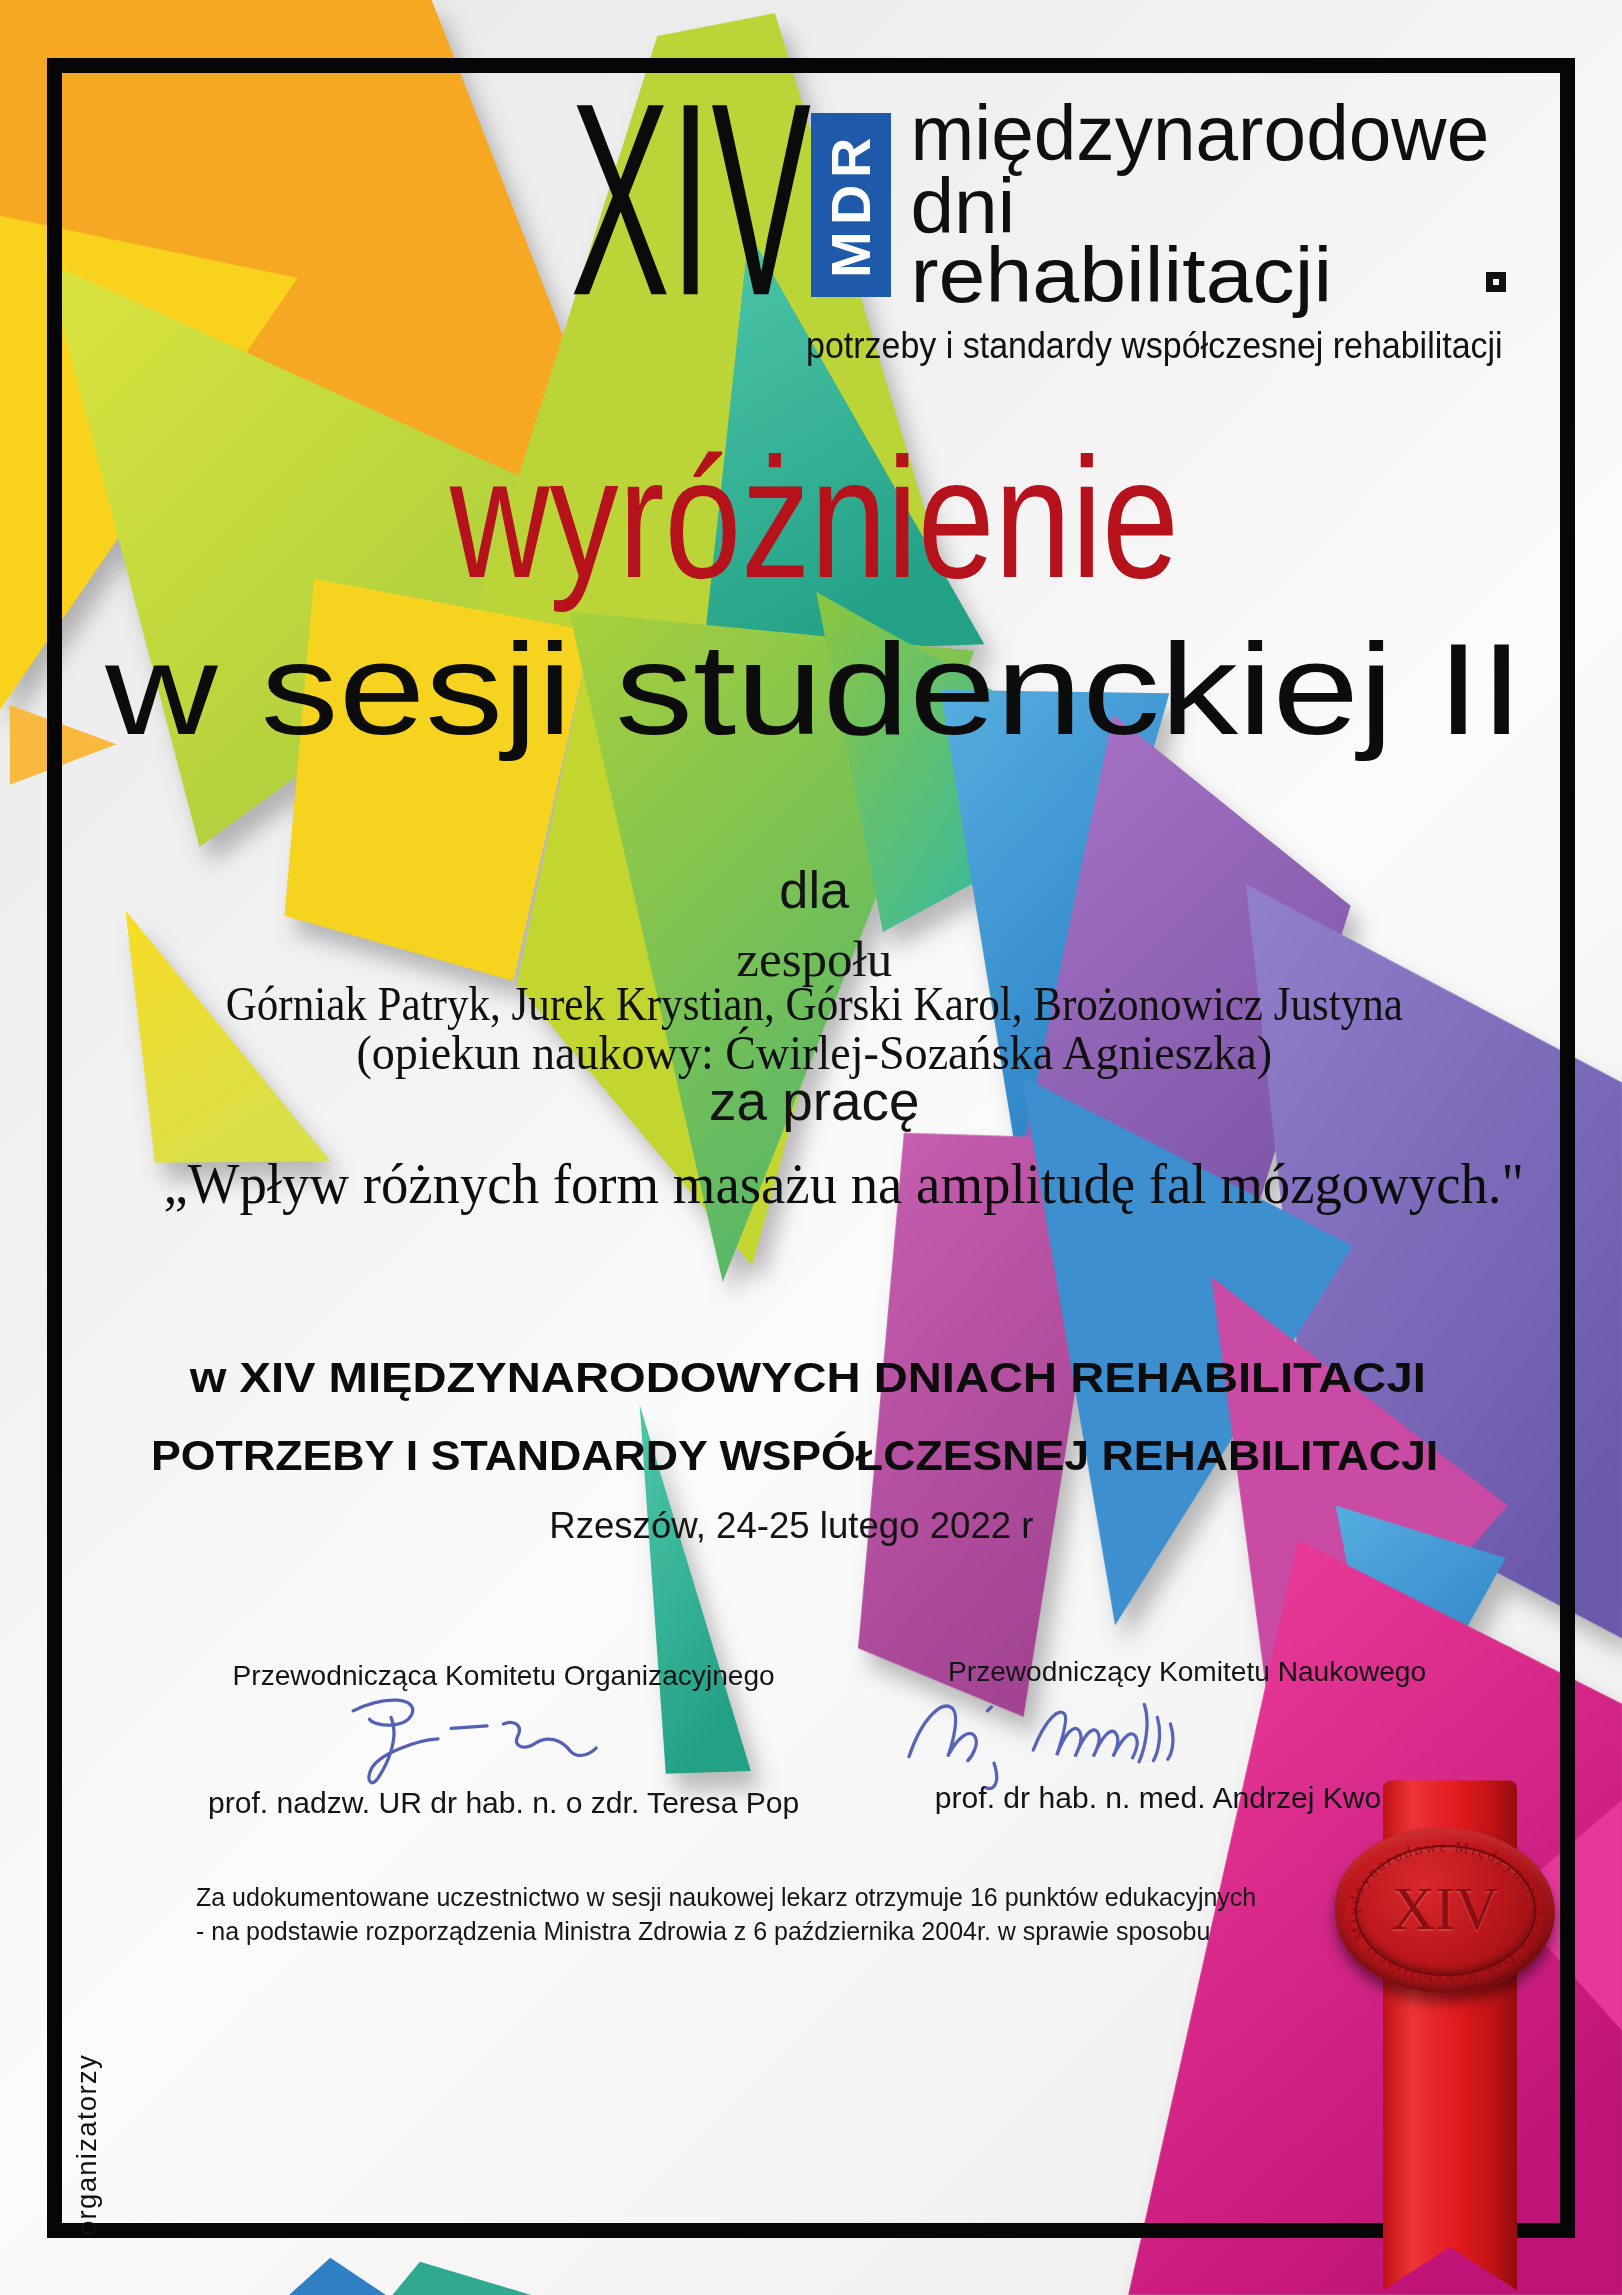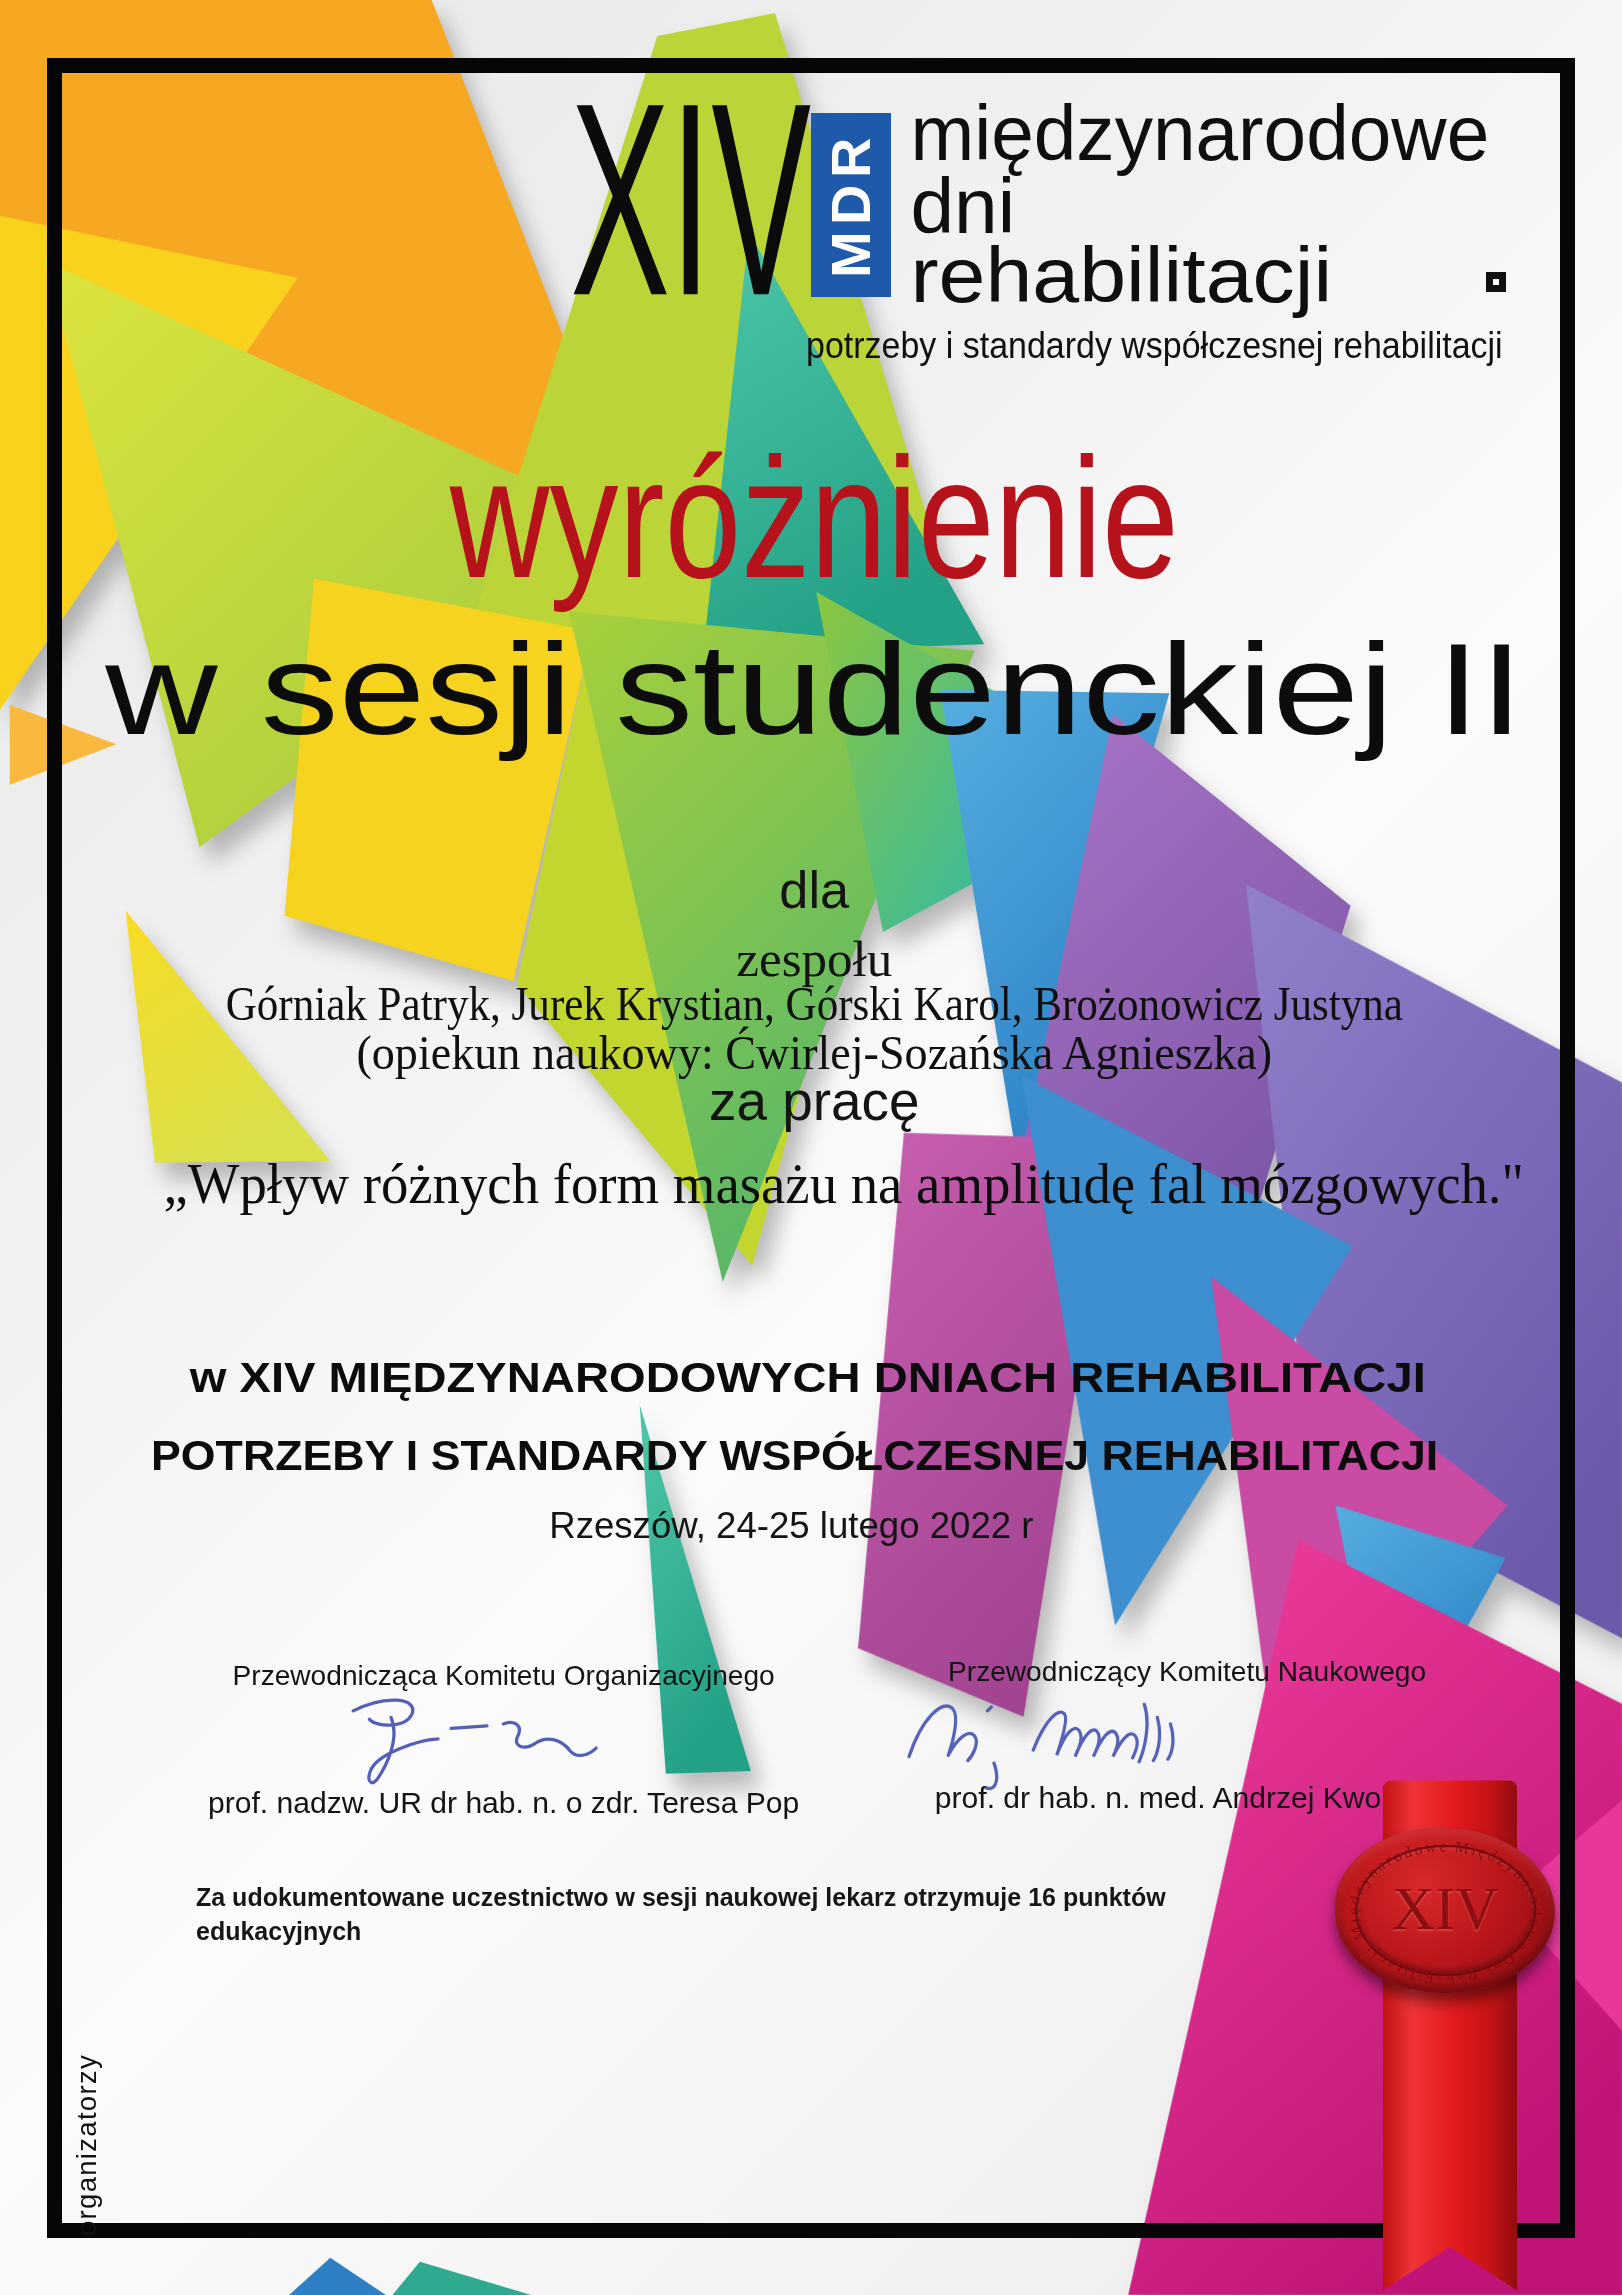--- a/index.html
+++ b/index.html
@@ -43,21 +43,21 @@
   
   #sq{left:1486px;top:272px;width:19.6px;height:19.6px;background:#111;z-index:3;
       display:flex;align-items:center;justify-content:center}
   #sq i{display:block;width:6.5px;height:6.5px;background:#fff}
 
   
   .autograph{z-index:4;pointer-events:none}
 
   
   #footnote{left:196px;top:1880px;width:1073px;z-index:3;color:#161616;
-            font-size:25px;line-height:34px;font-weight:700}
+            font-size:25px;line-height:34px;font-weight:400}
 
   
   #organizers{left:0;top:2002px;width:1622px;height:209px;z-index:3}
   #org-label{left:71px;top:2020px;height:216px;z-index:3;
     writing-mode:vertical-rl;transform:rotate(180deg);
     font-size:27.5px;color:#111;letter-spacing:1.3px}
 
   
   #seal-wrap{left:1321px;top:1766px;width:301px;height:529px;z-index:6;pointer-events:none}
   #ribbon{position:absolute;left:62px;top:14.4px;width:134px;height:510px;
@@ -190,20 +190,21 @@
 <svg class="abs autograph" style="left:896px;top:1678px" width="379" height="118" viewBox="0 0 580 180">
   <path d="M20,120 C40,60 70,35 85,45 C98,54 88,95 80,118 M80,118 C95,90 112,78 120,88 C128,98 118,118 110,126 M140,50 L146,44
            M150,130 C160,160 150,172 138,168 M210,110 C230,60 250,45 258,55 C264,64 252,100 246,118 C258,85 272,70 280,80
            C288,90 278,112 274,120 C286,90 300,72 308,82 C316,92 306,112 302,120 C314,92 328,74 336,84 C344,94 336,112 332,120
            C344,95 358,78 366,88 C374,98 366,114 362,122 M380,40 C390,70 380,110 372,128 M400,60 C408,90 400,116 394,126
            M420,70 C428,95 422,116 416,124" fill="none" stroke="#4553B0" stroke-width="5" stroke-linecap="round" opacity="0.9"></path>
 </svg>
 
 <div id="footnote" class="abs">
   <div>Za udokumentowane uczestnictwo w sesji naukowej lekarz otrzymuje 16 punktów edukacyjnych</div>
+  <div>- na podstawie rozporządzenia Ministra Zdrowia z 6 października 2004r. w sprawie sposobu</div>
 </div>
 
 <div id="org-label" class="abs">organizatorzy</div>
 
 <div id="organizers" class="abs">
 
   
 
   
 

